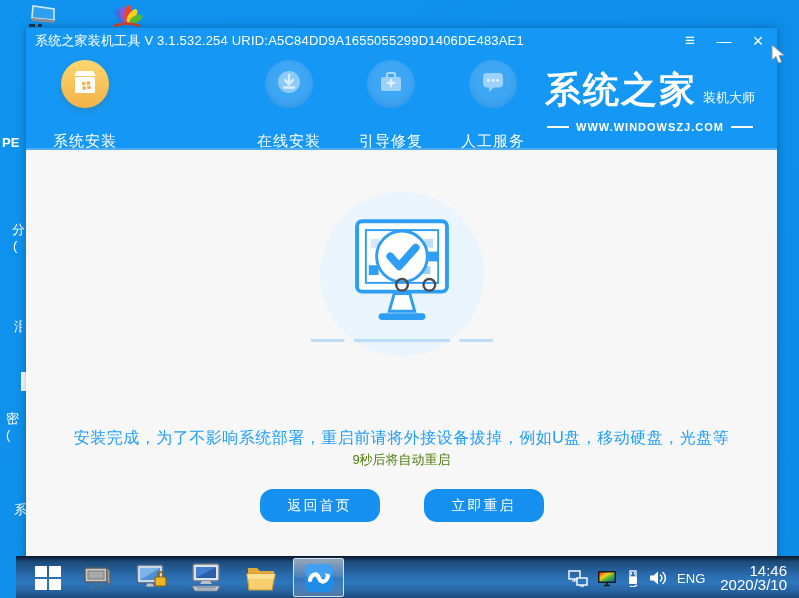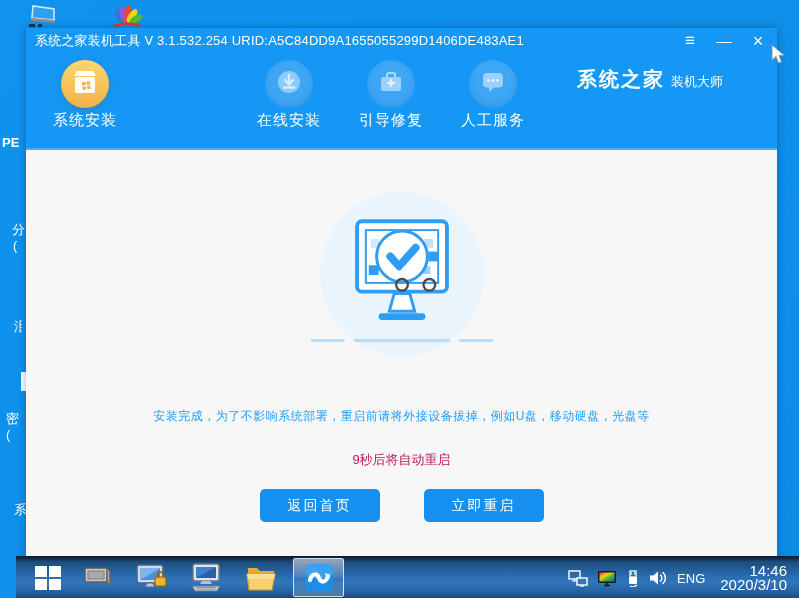--- a/index.html
+++ b/index.html
@@ -27,40 +27,40 @@
   .win-ctrls .menu { font-size:17px; font-weight:bold; }
 
   #navbar { position:absolute; left:0; top:26px; right:0; height:96px; background:#1598f5;
             border-bottom:2px solid #4faaf4; }
   .nav-item { position:absolute; top:6px; width:96px; text-align:center; cursor:pointer; }
   .nav-circle { width:48px; height:48px; border-radius:50%; margin:0 auto;
                 background:#3da6f5; box-shadow:inset 0 -3px 6px rgba(0,60,120,.12);
                 display:flex; align-items:center; justify-content:center; }
   .nav-item.active .nav-circle { background:linear-gradient(180deg,#fdd76d 0%,#f3b148 100%);
                 box-shadow:0 2px 6px rgba(120,80,0,.25); }
-  .nav-label { margin-top:3px; color:#fff; font-size:15px; letter-spacing:1px; }
+  .nav-label { margin-top:24px; color:#fff; font-size:15px; letter-spacing:1px; }
 
   #logo { position:absolute; right:18px; top:12px; width:218px; text-align:center; color:#fff; }
   .logo-row1 { display:flex; align-items:baseline; justify-content:center; gap:6px; }
-  .logo-brand { font-size:20px; font-weight:bold; letter-spacing:2px; }
+  .logo-brand { font-size:36px; font-weight:bold; letter-spacing:2px; }
   .logo-badge { font-size:13px; }
   .logo-row2 { display:flex; align-items:center; justify-content:center; gap:7px; margin-top:6px; }
   .logo-row2 .line { width:22px; height:2px; background:#fff; }
   .logo-site { font-size:11px; font-weight:bold; letter-spacing:1px; }
 
   #content { position:absolute; left:0; top:124px; right:0; bottom:0; background:#f7f7f7; }
   #illus { position:absolute; left:50%; top:40px; transform:translateX(-50%); }
 
-  .msg { position:absolute; left:0; right:0; top:256px; text-align:center;
-         color:#1f9dfa; font-size:12px; letter-spacing:.5px; }
+  .msg { position:absolute; left:0; right:0; top:276px; text-align:center;
+         color:#1f9dfa; font-size:16px; letter-spacing:.5px; }
   .countdown { position:absolute; left:0; right:0; top:299px; text-align:center;
-         color:#be185d; font-size:13px; }
+         color:#4d7c0f; font-size:13px; }
   .btn-row { position:absolute; left:0; right:0; top:337px; display:flex; justify-content:center; gap:44px; }
   .btn { width:120px; height:33px; background:#1590f0; color:#fff; font-size:14px;
-         border:none; border-radius:5px; cursor:pointer; letter-spacing:2px;
+         border:none; border-radius:13px; cursor:pointer; letter-spacing:2px;
          font-family:"Liberation Sans","DejaVu Sans",sans-serif; }
 
   
   #taskbar { position:absolute; left:16px; bottom:0; width:799px; height:42px;
              background:linear-gradient(180deg,#0d2038 0%,#1c4c7c 12%,#2a6cae 45%,#2f76bd 62%,#26619e 85%,#1b4a7c 100%);
              border-top:1px solid #0a1a2c; }
   .tb-item { position:absolute; top:0; height:42px; display:flex; align-items:center; justify-content:center; cursor:pointer; }
   .tb-active { background:linear-gradient(180deg,rgba(255,255,255,.55) 0%,rgba(255,255,255,.18) 45%,rgba(70,130,190,.28) 55%,rgba(255,255,255,.22) 100%);
                border:1px solid #cfe3f2; border-radius:2px; top:1px; height:39px; }
   #tray { position:absolute; right:0; top:0; height:42px; display:flex; align-items:center; gap:9px; padding-right:4px; }
@@ -178,20 +178,25 @@
           </svg>
         </span>
       </div>
       <div class="nav-label">引导修复</div>
     </div>
 
     <div id="logo">
       <div class="logo-row1">
         <span class="logo-brand">系统之家</span>
         <span class="logo-badge">装机大师</span>
+      </div>
+      <div class="logo-row2">
+        <span class="line"></span>
+        <span class="logo-site">WWW.WINDOWSZJ.COM</span>
+        <span class="line"></span>
       </div>
     </div>
   </div>
 
   <div id="content">
 
     <div id="illus">
       <svg width="196" height="170" viewBox="0 0 200 174">
         <circle cx="100" cy="84" r="84" fill="#e9f4fd"></circle>
         <path d="M8,152 H40 M52,152 H148 M160,152 H192" stroke="#bcdcf5" stroke-width="3" stroke-linecap="round"></path>

